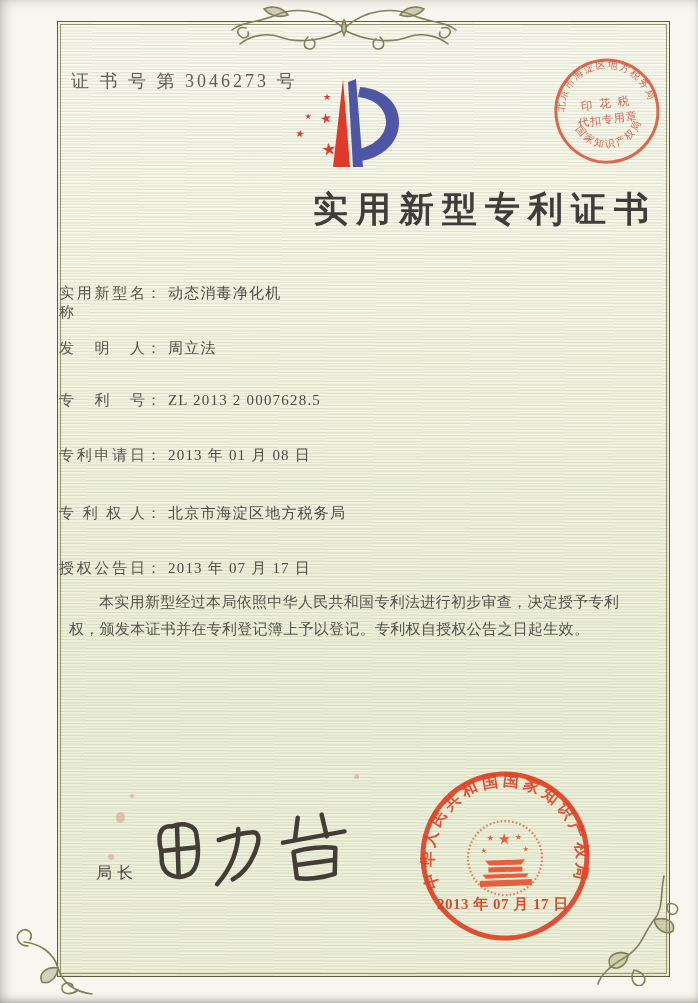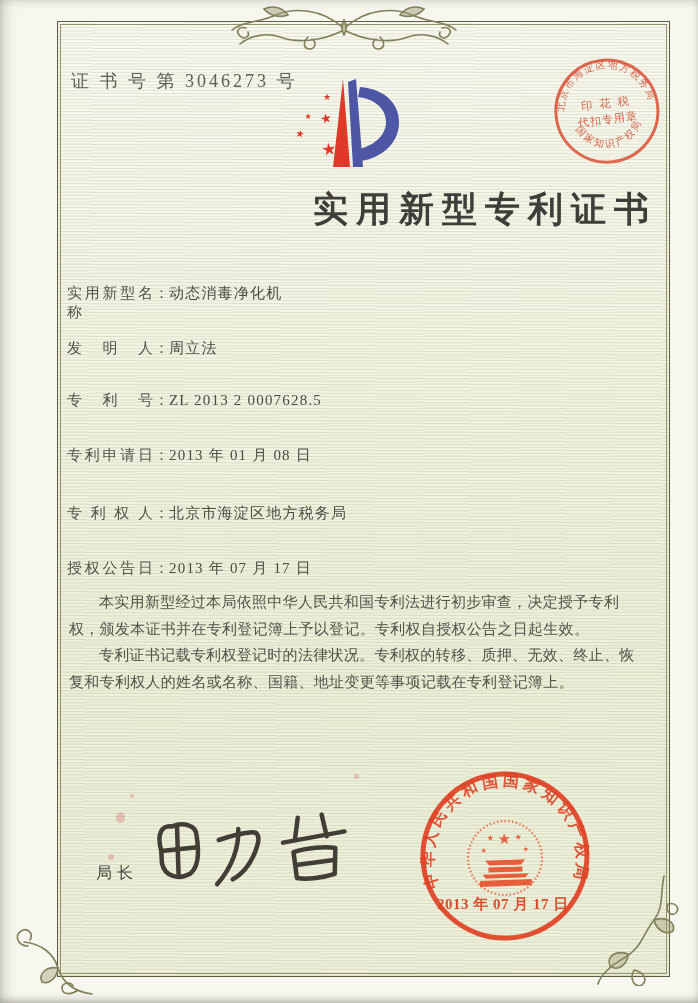--- a/index.html
+++ b/index.html
@@ -24,24 +24,24 @@
       linear-gradient(180deg,#f9f8f0 0%,#f3f3e4 35%,#ecefd9 70%,#eef0dc 100%);
   }
   .paper-inner{position:absolute;inset:2px;border:1px solid #93926d;pointer-events:none;}
   .abs{position:absolute;}
   .cert-no{left:13px;top:47px;font-size:18px;letter-spacing:3px;color:#5f5e55;}
   .logo{left:222px;top:53px;width:150px;height:112px;}
   .title{
     left:0;top:164px;width:100%;text-align:right;transform:translateX(-12px);
     font-size:35px;letter-spacing:8px;color:#3e3d39;font-weight:600;
   }
-  .field-row{left:9px;display:flex;align-items:baseline;font-size:15px;color:#504f48;}
+  .field-row{left:1px;display:flex;align-items:baseline;font-size:15px;color:#504f48;}
   .f-label{display:inline-block;width:86px;text-align:justify;text-align-last:justify;text-justify:inter-character;color:#55544c;}
   .f-colon{margin-left:1px;color:#55544c;}
-  .f-value{margin-left:0;letter-spacing:1.2px;color:#4c4b44;}
+  .f-value{margin-left:7px;letter-spacing:1.2px;color:#4c4b44;}
   .paras{left:11px;top:567px;width:577px;font-size:15px;line-height:26.5px;color:#53524b;letter-spacing:.3px;}
   .paras p{margin:0;text-indent:2em;}
   .sig-title{left:38px;top:841px;font-size:16px;letter-spacing:5px;color:#474540;}
   .sig-graphic{left:90px;top:788px;width:200px;height:105px;}
   .sr{position:absolute;opacity:0;font-size:2px;pointer-events:none;}
   .tax-stamp{left:494px;top:34px;width:114px;height:114px;transform:rotate(-7deg);opacity:.92;}
   .office-seal{left:352px;top:744px;width:192px;height:184px;transform:rotate(-2deg);opacity:.95;}
   .seal-date{
     left:379px;top:873px;width:160px;z-index:6;
     font-size:15px;font-weight:bold;color:#d8411f;letter-spacing:.5px;opacity:.92;
@@ -138,21 +138,20 @@
       <span class="f-value">北京市海淀区地方税务局</span>
     </div>
     <div class="abs field-row" style="top:537px">
       <span class="f-label">授权公告日</span>
         <span class="f-colon">：</span>
       <span class="f-value">2013 年 07 月 17 日</span>
     </div>
 
     <div class="abs paras">
       <p>本实用新型经过本局依照中华人民共和国专利法进行初步审查，决定授予专利权，颁发本证书并在专利登记簿上予以登记。专利权自授权公告之日起生效。</p>
-      <p>专利证书记载专利权登记时的法律状况。专利权的转移、质押、无效、终止、恢复和专利权人的姓名或名称、国籍、地址变更等事项记载在专利登记簿上。</p>
     </div>
 
     <div class="abs speck" style="left:58px;top:790px;width:9px;height:11px;"></div>
     <div class="abs speck" style="left:50px;top:832px;width:6px;height:6px;"></div>
     <div class="abs speck" style="left:72px;top:772px;width:4px;height:4px;"></div>
     <div class="abs speck" style="left:296px;top:752px;width:5px;height:5px;"></div>
 
     <div class="abs sig-title">局长</div>
     <span class="sr">田力普</span>
     <svg class="abs sig-graphic" viewBox="0 0 200 100">

